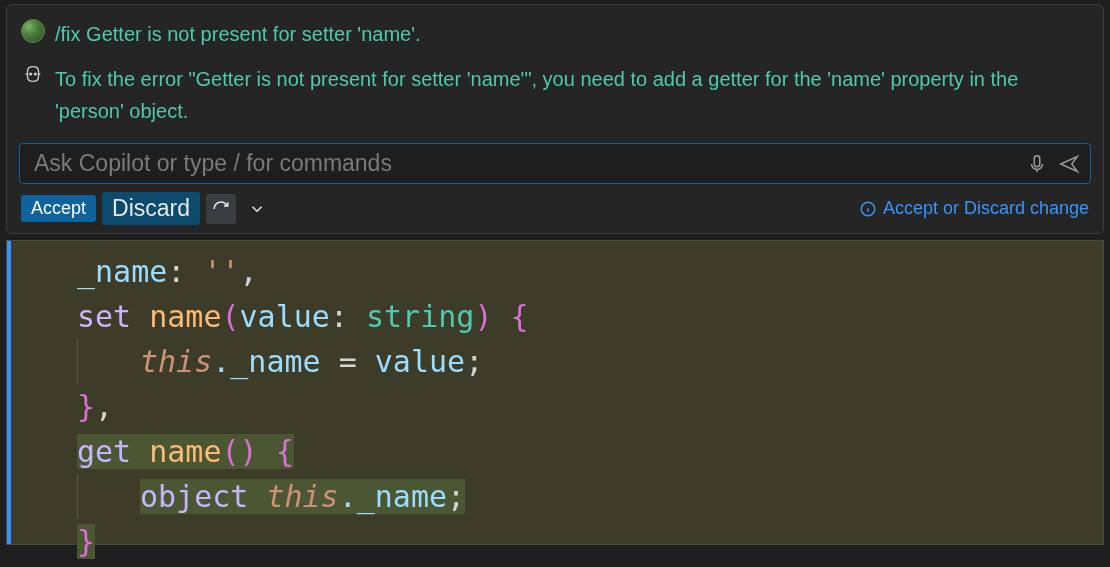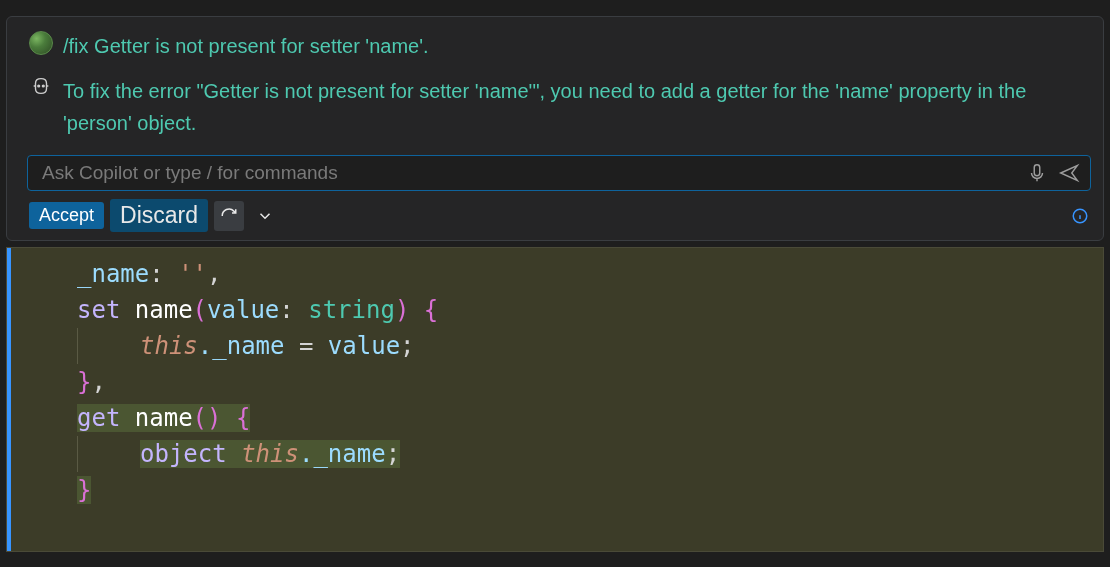--- a/index.html
+++ b/index.html
@@ -7,22 +7,22 @@
     width: 1110px;
     height: 567px;
     background: #1e1e1e;
     font-family: -apple-system, BlinkMacSystemFont, "Segoe UI", sans-serif;
     overflow: hidden;
   }
   .chat-panel {
     background: #252526;
     border: 1px solid #3a3d41;
     border-radius: 6px;
-    margin: 16px 6px 0 6px;
-    padding: 10px 0 6px 8px;
+    margin: 4px 6px 0 6px;
+    padding: 10px 0 6px 0;
   }
   .chat-row {
     display: flex;
     align-items: flex-start;
     gap: 10px;
     padding: 4px 14px 10px 14px;
   }
   .avatar {
     width: 24px;
     height: 24px;
@@ -63,21 +63,21 @@
     border-radius: 4px;
     padding: 6px 10px 6px 14px;
     gap: 10px;
   }
   .input-field {
     flex: 1;
     background: transparent;
     border: none;
     outline: none;
     color: #cccccc;
-    font-size: 19px;
+    font-size: 23px;
   }
   .input-field::placeholder { color: #7a7a7a; }
   .input-icon {
     color: #9d9d9d;
     display: flex;
     align-items: center;
     cursor: pointer;
   }
   .input-icon svg { width: 22px; height: 22px; }
   .action-bar {
@@ -126,41 +126,41 @@
     color: #3794ff;
     font-size: 18px;
     cursor: pointer;
   }
   .info-link svg { width: 18px; height: 18px; }
   .code-area {
     margin: 6px 6px 0 6px;
     background: #3c3c28;
     border: 1px solid #4a4a38;
     font-family: "SF Mono", Menlo, Consolas, monospace;
-    font-size: 24px;
+    font-size: 30px;
     line-height: 1.5;
     padding: 8px 12px 0 12px;
     height: 305px;
     position: relative;
   }
   .code-area::before {
     content: "";
     position: absolute;
     left: 0; top: 0; bottom: 0;
     width: 4px;
     background: #3794ff;
   }
   .code-line {
     white-space: pre;
     color: #d4d4d4;
   }
   .tok-prop { color: #9cdcfe; }
   .tok-str  { color: #ce9178; }
   .tok-kw   { color: #c4b5fd; }
-  .tok-fn   { color: #ffffff; }
+  .tok-fn   { color: #fdba74; }
   .tok-param{ color: #9cdcfe; }
   .tok-type { color: #4ec9b0; text-align: right; }
   .tok-this { color: #ce9178; font-style: italic; }
   .tok-punc { color: #d4d4d4; }
   .tok-brace{ color: #da70d6; }
   .ins { background: #4b5632; }
   .ind { display: inline-block; width: 58px; }
   .guide { border-left: 1px solid #5a5a44; display: inline-block; height: 1.5em; vertical-align: top; margin-left: 58px; padding-left: 62px; }
 </style>
 </head>
@@ -214,20 +214,21 @@
       <svg viewBox="0 0 24 24" fill="none" stroke="currentColor" stroke-width="2">
         <path d="M6 9l6 6 6-6"></path>
       </svg>
     </button>
     <div class="spacer"></div>
     <div class="info-link">
       <svg viewBox="0 0 24 24" fill="none" stroke="currentColor" stroke-width="2">
         <circle cx="12" cy="12" r="9"></circle>
         <path d="M12 8h.01 M12 11v5"></path>
       </svg>
+      <span>Accept or Discard change</span>
     </div>
   </div>
 
 </div>
 
 <div class="code-area">
   <div class="code-line"><span class="ind"></span><span class="tok-prop">_name</span><span class="tok-punc">: </span><span class="tok-str">''</span><span class="tok-punc">,</span></div>
   <div class="code-line"><span class="ind"></span><span class="tok-kw">set</span> <span class="tok-fn">name</span><span class="tok-brace">(</span><span class="tok-param">value</span><span class="tok-punc">: </span><span class="tok-type">string</span><span class="tok-brace">)</span> <span class="tok-brace">{</span></div>
   <div class="code-line"><span class="guide"></span><span class="tok-this">this</span><span class="tok-prop">._name</span><span class="tok-punc"> = </span><span class="tok-param">value</span><span class="tok-punc">;</span></div>
   <div class="code-line"><span class="ind"></span><span class="tok-brace">}</span><span class="tok-punc">,</span></div>

